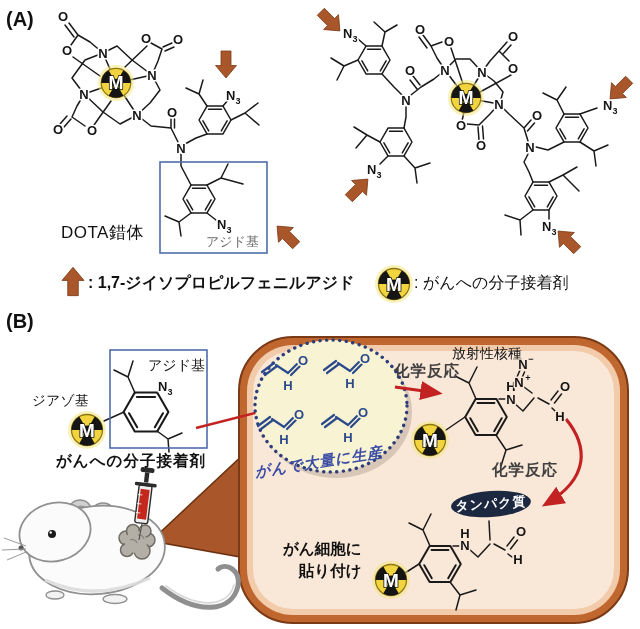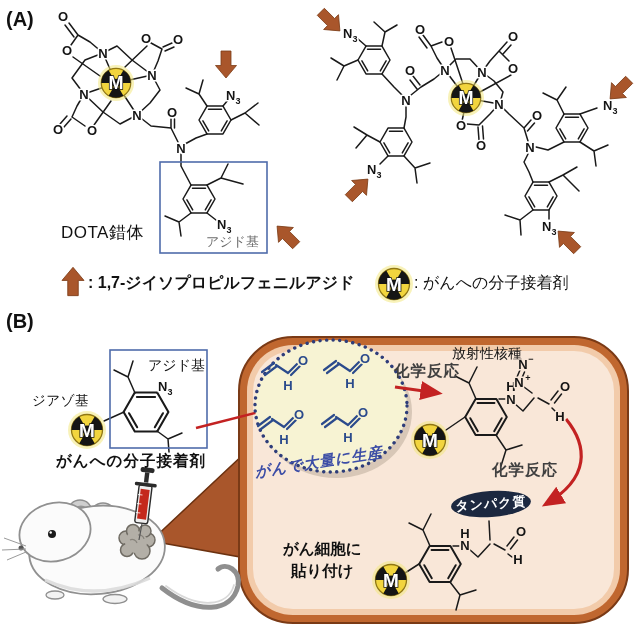--- a/index.html
+++ b/index.html
@@ -11,21 +11,21 @@
   .cap{font-size:17px;font-weight:400;letter-spacing:.5px;}
   .gray{color:#6b6b6b;font-size:13px;}
   .leg1{font-size:16px;font-weight:700;}
   .leg2{font-size:16px;font-weight:500;}
   .small{font-size:13.5px;font-weight:500;letter-spacing:.5px;}
   .mid{font-size:14px;font-weight:500;}
   .adh{font-size:15.5px;font-weight:700;letter-spacing:1px;}
   .prod{font-size:15px;font-weight:700;font-style:italic;color:#3c4da6;
         transform:rotate(-9deg);transform-origin:left center;letter-spacing:1px;}
   .rxn{font-size:15.5px;font-weight:700;color:#404040;letter-spacing:1px;}
-  .attach{font-size:15.5px;font-weight:600;line-height:22px;text-align:center;white-space:pre-line;}
+  .attach{font-size:15.5px;font-weight:600;line-height:22px;text-align:right;white-space:pre-line;}
   .badge{position:absolute;left:451px;top:491px;width:80px;height:26px;border-radius:50%;
          background:#1c2840;color:#fff;font-size:13px;font-weight:700;letter-spacing:1px;
          display:flex;align-items:center;justify-content:center;transform:rotate(-4deg);}
   
   .at{font-family:"Liberation Sans",sans-serif;font-size:13px;font-weight:600;fill:#141414;
       stroke:#ffffff;stroke-width:3.2px;paint-order:stroke;stroke-linejoin:round;text-anchor:middle;}
   .atL{text-anchor:start;}
   .atp{stroke:#f9e7d8;}
   .aty{stroke:#f7f3d3;fill:#2b4a8c;}
   .sub{font-size:9px;}

